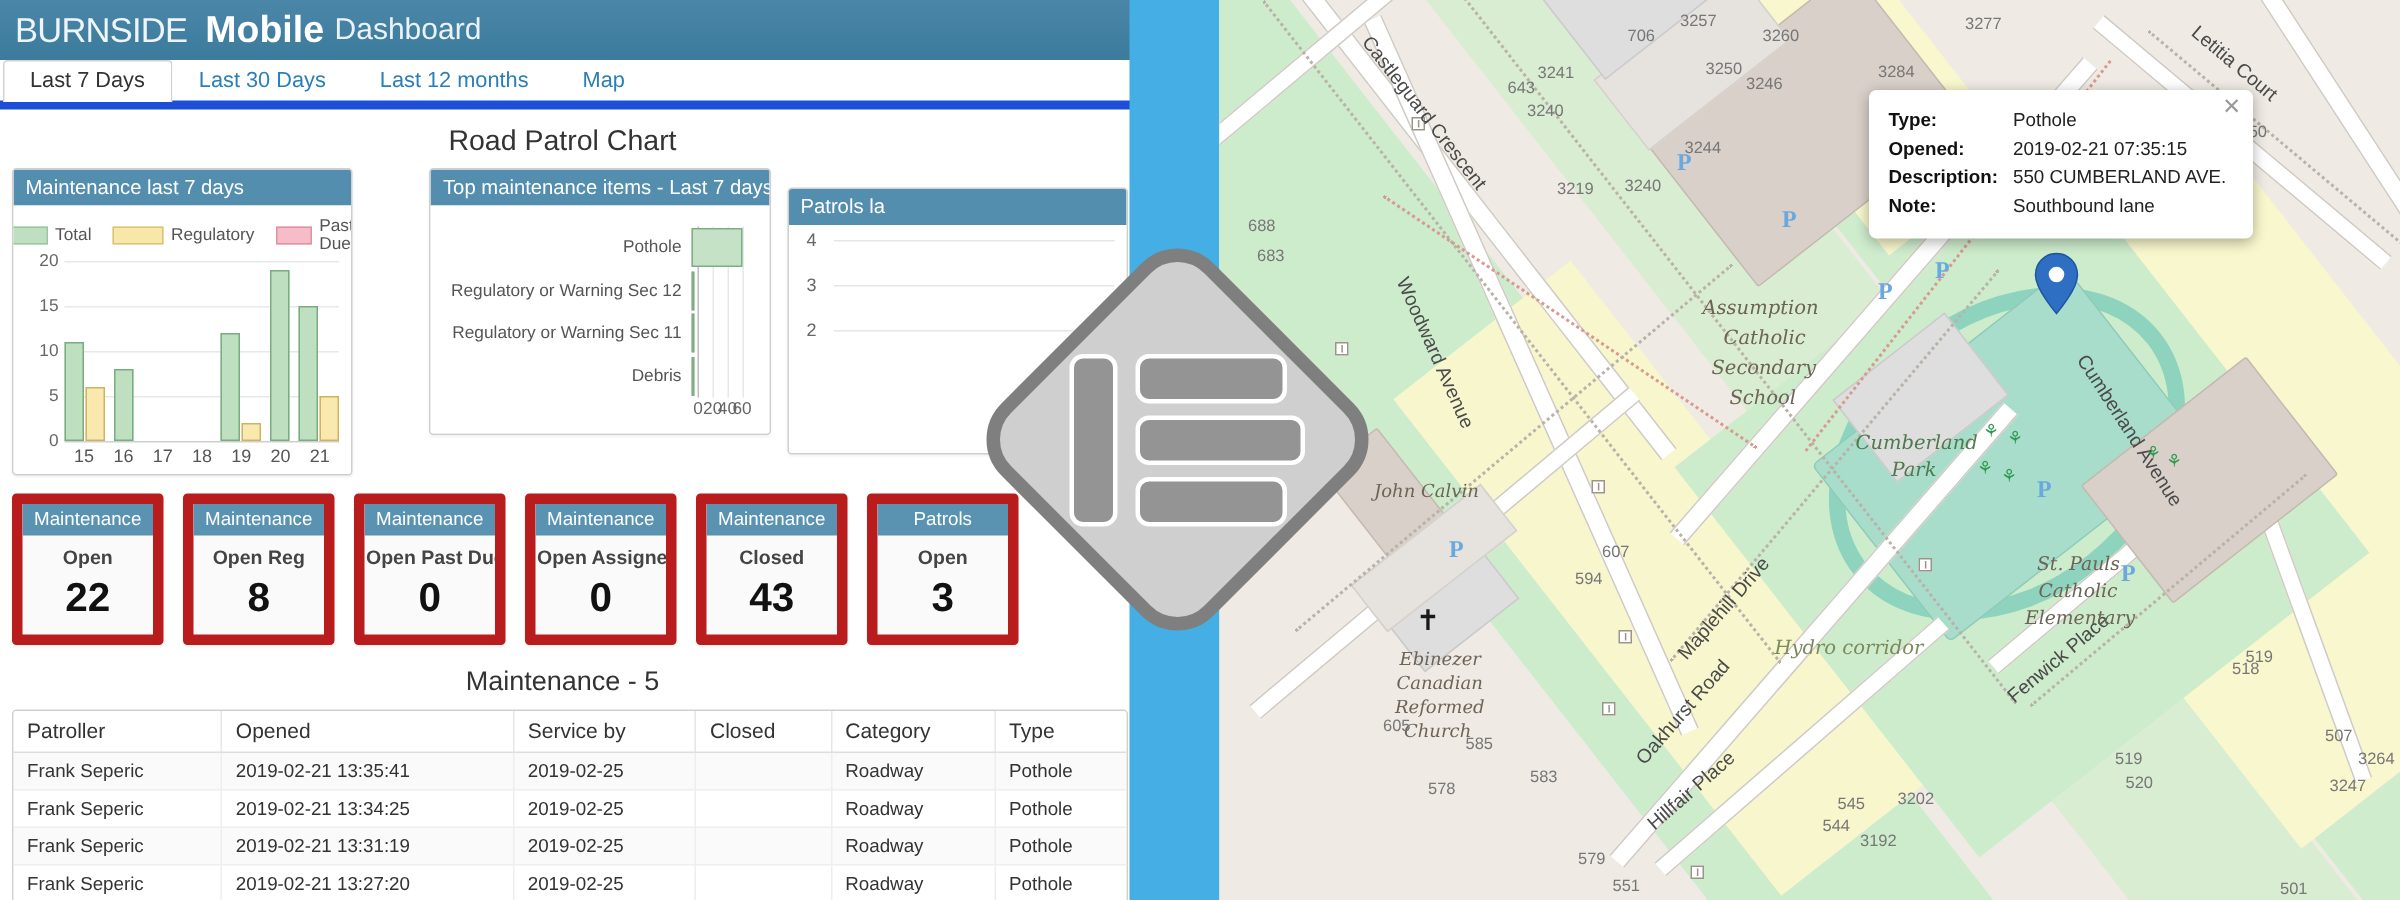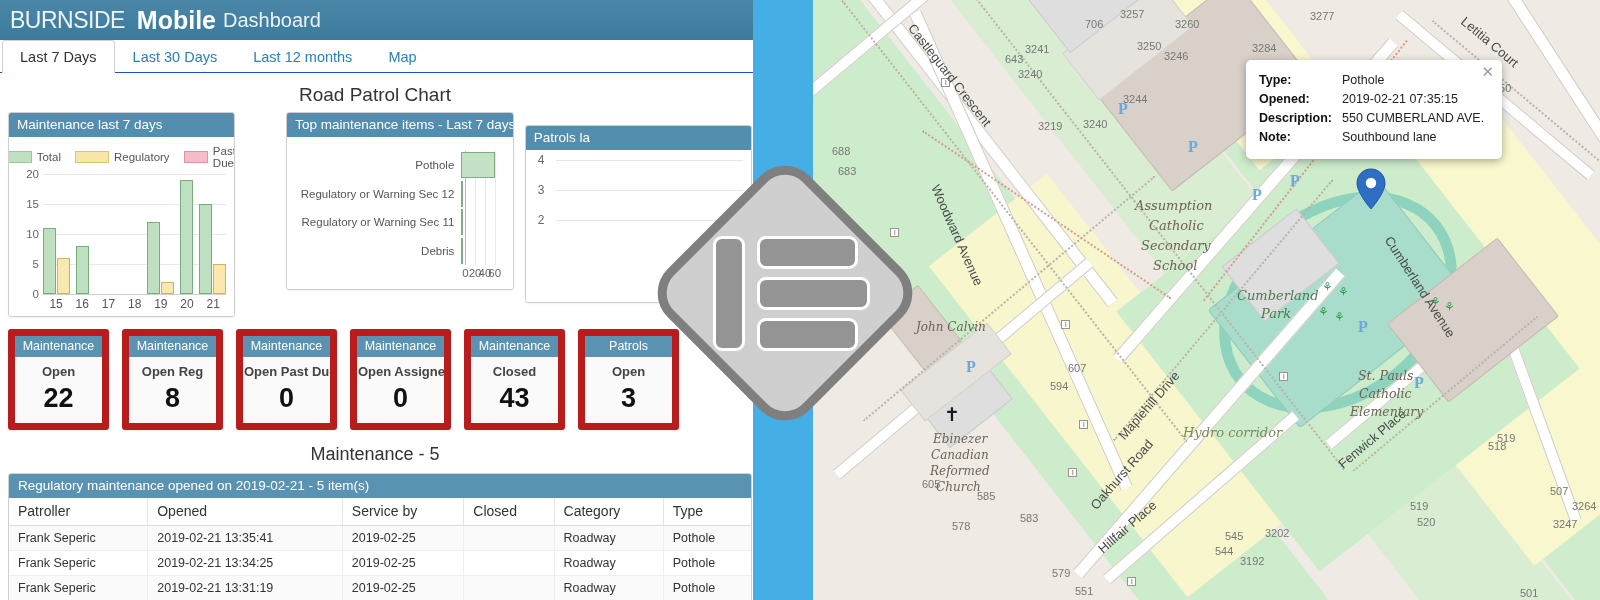--- a/index.html
+++ b/index.html
@@ -26,21 +26,21 @@
     font-size: 23px; letter-spacing: -0.5px; color: #eef4f7;
     font-weight: 400; font-stretch: condensed;
     text-transform: uppercase;
   }
   .logo-mobile {
     font-size: 25px; color: #ffffff; font-weight: bold; margin-left: 12px;
   }
   .logo-dash { font-size: 20px; color: #eaf2f6; margin-left: 7px; font-weight: 400; }
 
   #tabbar {
-    height: 33px; border-bottom: 1px solid #1d4ed8;
+    height: 33px; border-bottom: 6px solid #1d4ed8;
     display: flex; align-items: stretch; background: #fff;
     padding-left: 2px;
   }
   .tab {
     display: flex; align-items: center; padding: 0 17px;
     font-size: 14.5px; color: #2a7fb8; cursor: pointer;
     border: 1px solid transparent; border-bottom: none;
     position: relative; top: 0;
   }
   .tab.active {
@@ -443,21 +443,20 @@
           <div class="card-head">Patrols</div>
           <div class="card-sub">Open</div>
           <div class="card-val">3</div>
         </div>
       </div>
 
     <div id="section-title">Maintenance - 5</div>
 
     <div id="table-wrap">
       <div id="table-panel">
-        <div id="table-head-bar">Regulatory maintenance opened on 2019-02-21 - 5 item(s)</div>
         <table>
           <thead>
               <tr id="thead-row">
                 <th>Patroller</th>
                 <th>Opened</th>
                 <th>Service by</th>
                 <th>Closed</th>
                 <th>Category</th>
                 <th>Type</th>
               </tr>

